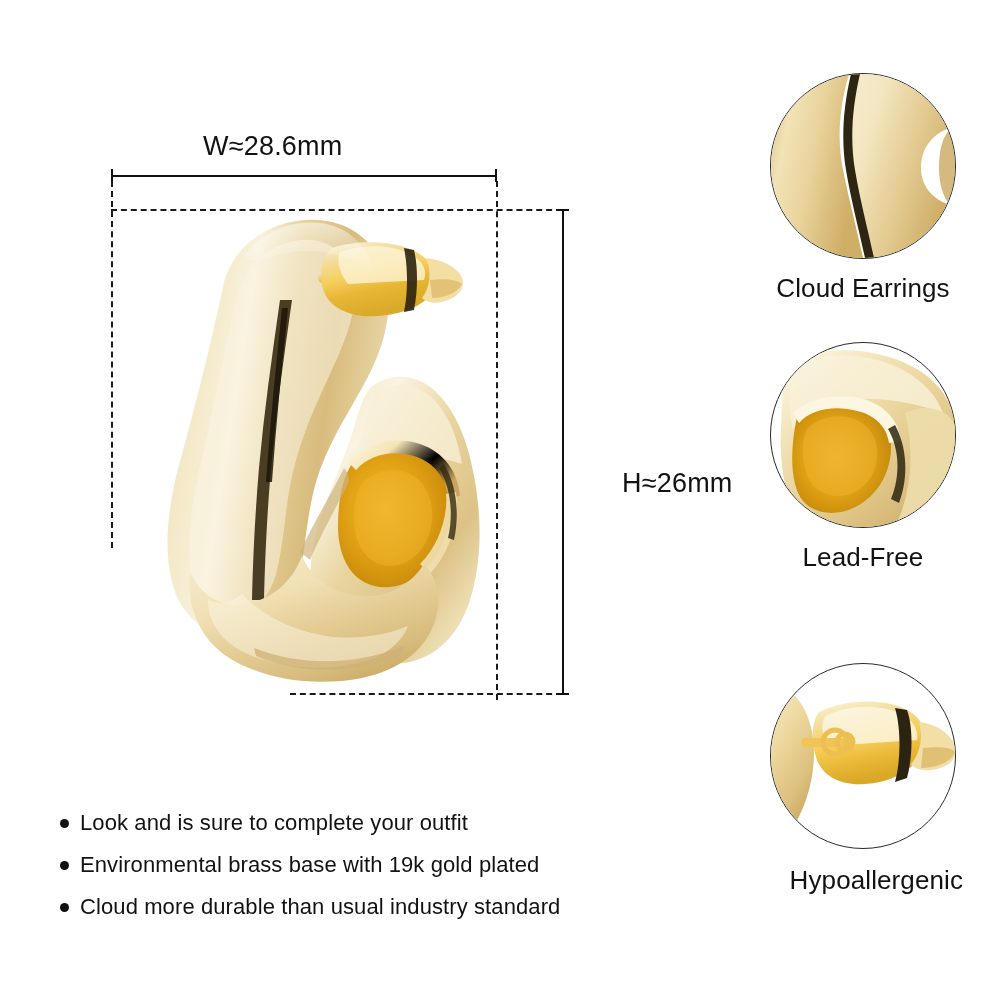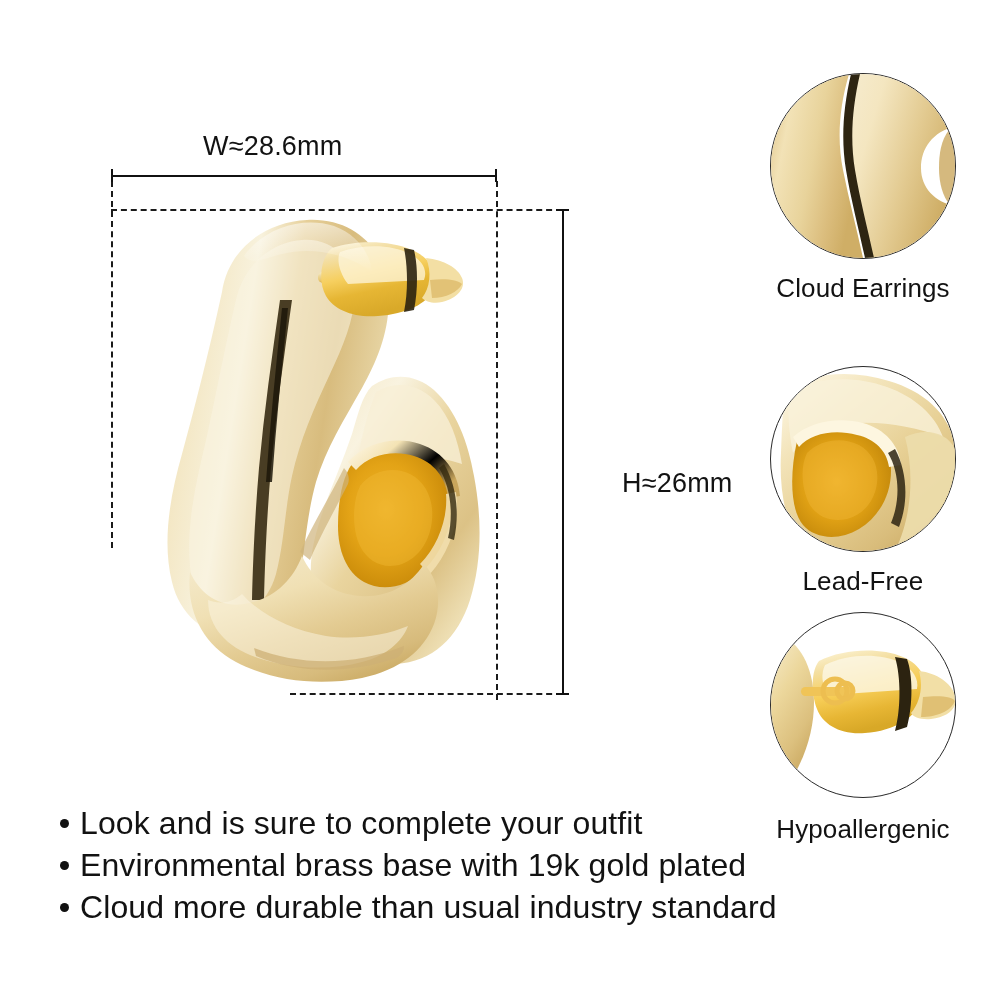--- a/index.html
+++ b/index.html
@@ -32,29 +32,29 @@
   .circle{
     position:relative;width:184px;height:184px;margin:0 auto;
     border-radius:50%;overflow:hidden;border:1.6px solid #2a2a2a;
     background:#fff;
   }
   .feature-label{
     margin-top:14px;font-size:26px;color:#121212;white-space:nowrap;
     letter-spacing:.1px;
   }
   #feature-0{top:73px;}
-  #feature-1{top:366px;}
-  #feature-2{top:612px;}
+  #feature-1{top:342px;}
+  #feature-2{top:663px;text-align:right;}
   #feature-2 .feature-label{margin-top:16px;}
 
   
   #bullets{position:absolute;left:60px;top:806px;width:720px;}
   .bullet-row{
     display:flex;align-items:flex-start;height:42px;
-    font-size:32px;color:#121212;letter-spacing:.1px;
+    font-size:22px;color:#121212;letter-spacing:.1px;
   }
   .bullet-dot{
     width:9px;height:9px;border-radius:50%;background:#111;
     margin-top:13px;margin-right:11px;flex:0 0 auto;
   }
   .bullet-text{line-height:34px;white-space:nowrap;}
 
   
   #product{position:absolute;left:104px;top:196px;width:420px;height:510px;}
   #product svg{display:block;width:100%;height:100%;}

